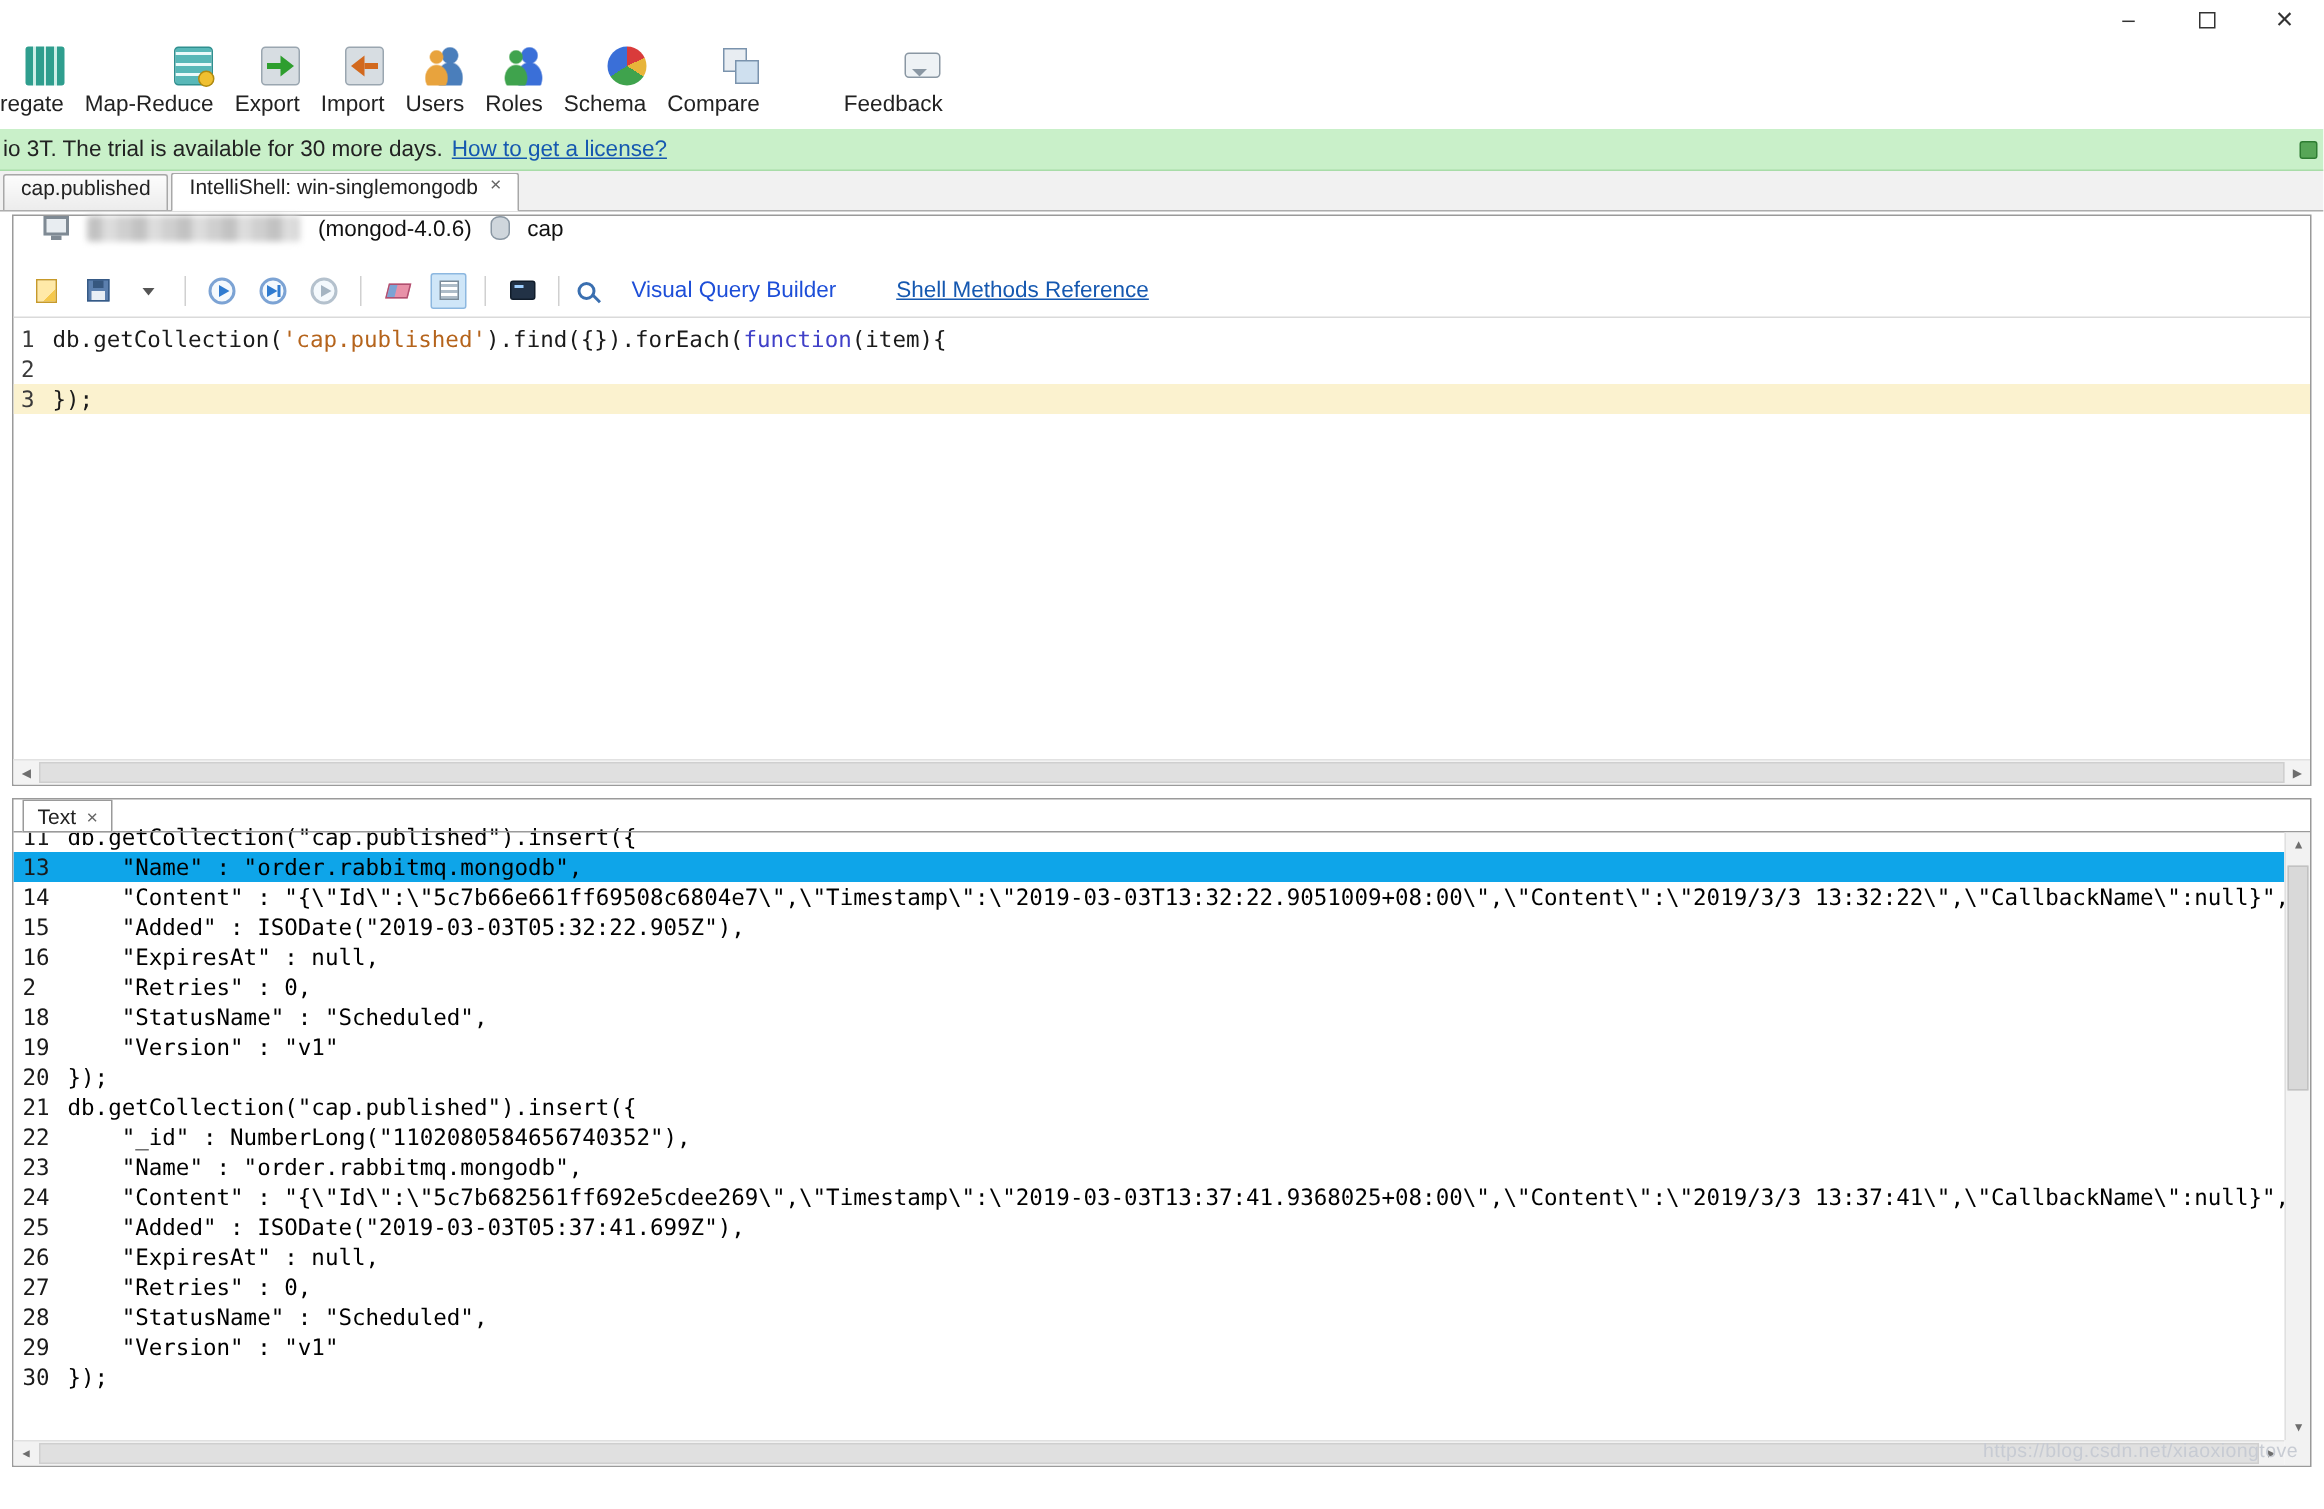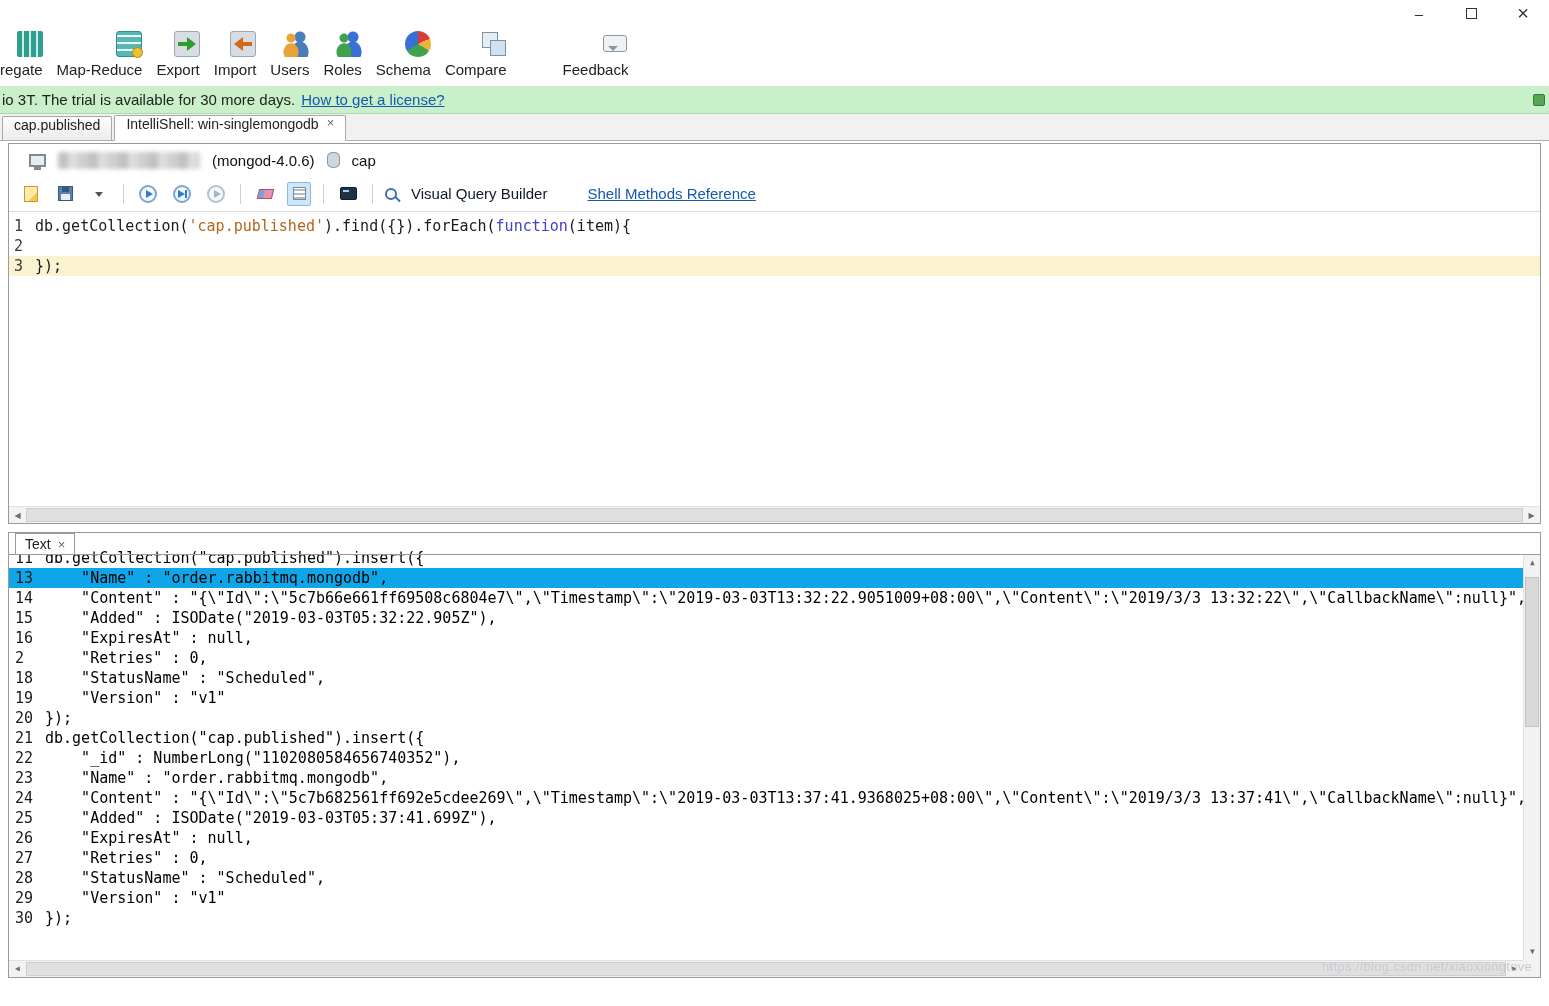--- a/index.html
+++ b/index.html
@@ -56,21 +56,21 @@
   .banner-right{margin-left:auto;width:12px;height:12px;background:#57a657;border:1px solid #2e7d32;border-radius:2px}
 
   
   .tabbar{height:27px;background:#f1f1f1;border-bottom:1px solid #adadad;display:flex;align-items:flex-end;padding-left:2px;gap:2px}
   .tab{height:24px;display:flex;gap:8px;padding:0 11px;border:1px solid #a8a8a8;border-bottom:none;background:linear-gradient(#fcfcfc,#ececec);font-size:14px;color:#222;border-radius:2px 2px 0 0}
   .tab.active{background:#fff;height:26px;margin-bottom:-1px;border-bottom:1px solid #fff}
   .tab-close{color:#666;font-size:13px;line-height:1}
 
   
   .shell-panel{margin:2px 8px 0;border:1px solid #9a9a9a;height:381px;display:flex;flex-direction:column;background:#fff}
-  .conn-row{height:32px;display:flex;align-items:center;gap:12px;padding-left:20px;font-size:15px;color:#111}
+  .conn-row{height:32px;display:flex;align-items:flex-start;gap:12px;padding-left:20px;font-size:15px;color:#111}
   .server-icon{width:17px;height:13px;border:2px solid #7f8a94;background:#e8edf1;position:relative}
   .server-icon::after{content:"";position:absolute;left:3px;bottom:-5px;width:7px;height:3px;background:#7f8a94}
   .blur-redact{width:142px;height:17px;border-radius:2px;background:repeating-linear-gradient(90deg,#c2c2c2 0 10px,#dcdcdc 10px 20px,#cfcfcf 20px 30px);filter:blur(2px)}
   .database-icon{width:13px;height:16px;background:#cfd6dc;border:1px solid #8a97a3;border-radius:6px/5px}
 
   .shell-toolbar{height:36px;border-bottom:1px solid #dadada;display:flex;align-items:center;gap:10px;padding-left:10px;font-size:15px}
   .vsep{width:1px;height:20px;background:#d0d0d0;margin:0 2px}
   .sicon-btn{width:24px;height:24px;display:flex;align-items:center;justify-content:center;border:1px solid transparent;cursor:pointer}
   .sicon-btn.selected{background:#cfe6f8;border:1px solid #8db8e0;border-radius:2px}
   .sicon{position:relative;display:inline-block}
@@ -86,21 +86,21 @@
   .g-run-statement-icon::after{content:"";position:absolute;left:10px;top:3px;width:2px;height:8px;background:#2f7bd0}
   .g-run-selection-icon{border-color:#b4c1cd}
   .g-run-selection-icon::before{content:"";position:absolute;left:5px;top:3px;border-top:4px solid transparent;border-bottom:4px solid transparent;border-left:7px solid #a4b4c2}
   .g-clear-icon{width:15px;height:10px;background:#e891a8;border:1px solid #b05070;transform:skewX(-14deg)}
   .g-clear-icon::after{content:"";position:absolute;left:0;top:0;width:5px;height:8px;background:#7ca3d4}
   .g-toggle-result-icon{width:13px;height:13px;background:repeating-linear-gradient(0deg,#aebcc8 0 2px,#fff 2px 4px);border:1px solid #7a8a98}
   .g-console-icon{width:17px;height:13px;background:#223246;border:1px solid #101c2a;border-radius:2px}
   .g-console-icon::before{content:"";position:absolute;left:2px;top:2px;width:6px;height:2px;background:#9fd0ff}
   .magnifier-icon{width:12px;height:12px;border:2px solid #3a6fb0;border-radius:50%;position:relative;display:inline-block}
   .magnifier-icon::after{content:"";position:absolute;right:-6px;bottom:-2px;width:7px;height:2px;background:#3a6fb0;transform:rotate(45deg)}
-  .vqb-label{color:#0f172a;margin-left:4px}
+  .vqb-label{color:#1d4ed8;margin-left:14px}
   .ref-link{color:#1558b0;text-decoration:underline;margin-left:30px;cursor:pointer}
 
   
   .editor{flex:1;overflow:hidden;padding-top:4px;font-family:"DejaVu Sans Mono",monospace;font-size:15px;line-height:20px}
   .code-row{display:flex;height:20px;white-space:pre}
   .code-row.hl{background:#fbf2cf}
   .code-num{flex:none;width:26px;text-align:right;padding-right:12px;color:#3a3a3a}
   .code-text{white-space:pre}
   .tok-plain{color:#1a1a1a}
   .tok-string{color:#b5641c}

